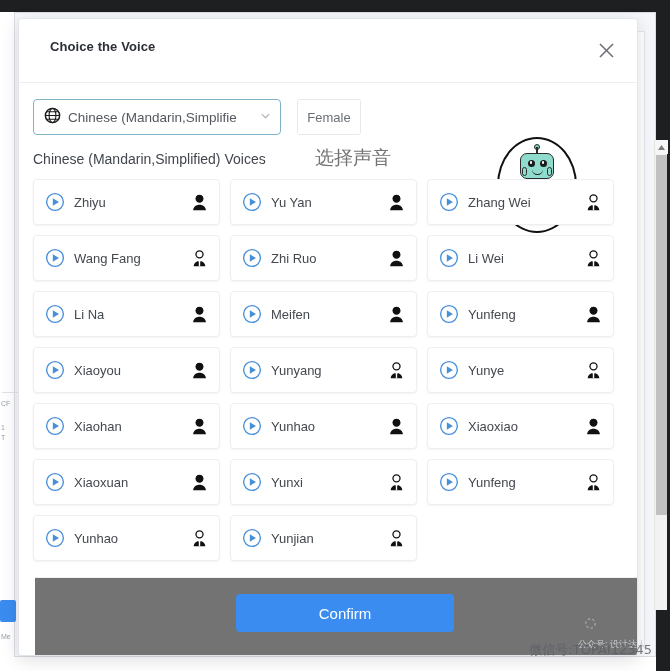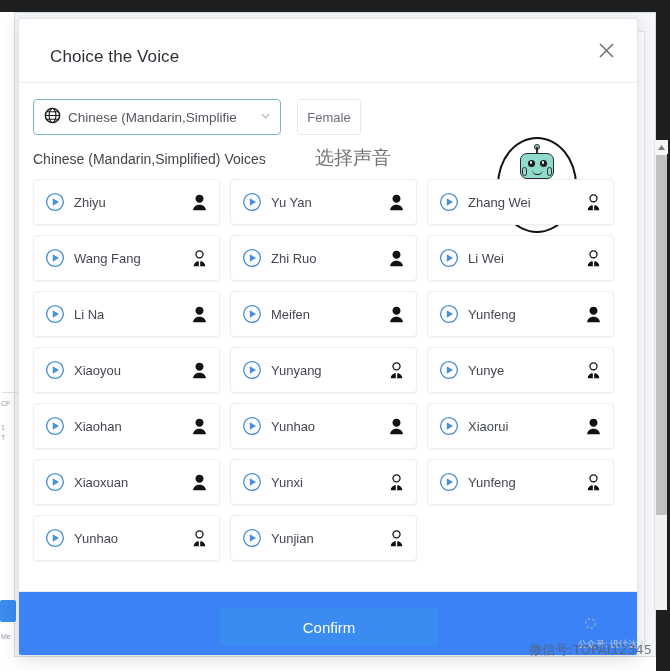--- a/index.html
+++ b/index.html
@@ -76,23 +76,23 @@
     box-shadow: 0 4px 18px rgba(0,0,0,.13);
     overflow: hidden;
   }
   .modal-header {
     position: relative;
     height: 64px;
     border-bottom: 1px solid #eceef1;
   }
   .modal-title {
     position: absolute;
-    left: 31px; top: 28px;
-    font-size: 17px;
-    font-weight: normal;
+    left: 31px; top: 20px;
+    font-size: 13px;
+    font-weight: bold;
     color: #2b2f36;
     letter-spacing: .1px;
   }
   .close-btn {
     position: absolute;
     right: 14px; top: 14px;
     width: 34px; height: 34px;
     display: flex; align-items: center; justify-content: center;
     cursor: pointer;
   }
@@ -329,24 +329,24 @@
     font-size: 13px;
     color: #44484f;
     white-space: nowrap;
     overflow: hidden;
   }
   .avatar-icon { flex: 0 0 auto; display: block; }
 
   
   .modal-footer {
     position: absolute;
-    left: 0; bottom: 0;
-    width: 620px; height: 64px;
+    left: 16px; bottom: 0;
+    width: 620px; height: 78px;
     border-top: 1px solid #eceef1;
-    background: #3b82f6;
+    background: #737373;
   }
   .confirm-btn {
     position: absolute;
     left: 50%; top: 16px;
     transform: translateX(-50%);
     width: 218px; height: 38px;
     background: #3b8cf0;
     color: #fff;
     border: none;
     border-radius: 4px;
@@ -716,21 +716,21 @@
                 </svg>
               </span>
             </div>
             <div class="voice-card">
               <span>
                 <svg class="play-icon" width="20" height="20" viewBox="0 0 22 22">
                   <circle cx="11" cy="11" r="9.2" fill="none" stroke="#4a90d9" stroke-width="1.5"></circle>
                   <polygon points="8.6,6.8 15.4,11 8.6,15.2" fill="#4a90d9"></polygon>
                 </svg>
               </span>
-              <span class="voice-name">Xiaorui</span>
+              <span class="voice-name">Xiaoxiao</span>
               <span>
                 <svg class="avatar-icon" width="19" height="19" viewBox="0 0 22 22">
                   <path d="M11 2.2c3 0 4.6 2 4.6 4.6 0 2.6-2 4.6-4.6 4.6S6.4 9.4 6.4 6.8C6.4 4.2 8 2.2 11 2.2z" fill="#111"></path>
                   <path d="M6.6 6.6c0-3 2-4.7 4.4-4.7s4.4 1.7 4.4 4.7c-.7-1.6-2.2-2.2-4.4-2.2S7.3 5 6.6 6.6z" fill="#111"></path>
                   <path d="M3.6 20c.3-4 3.4-6.4 7.4-6.4s7.1 2.4 7.4 6.4z" fill="#111"></path>
                 </svg>
               </span>
             </div>
             <div class="voice-card">
               <span>

